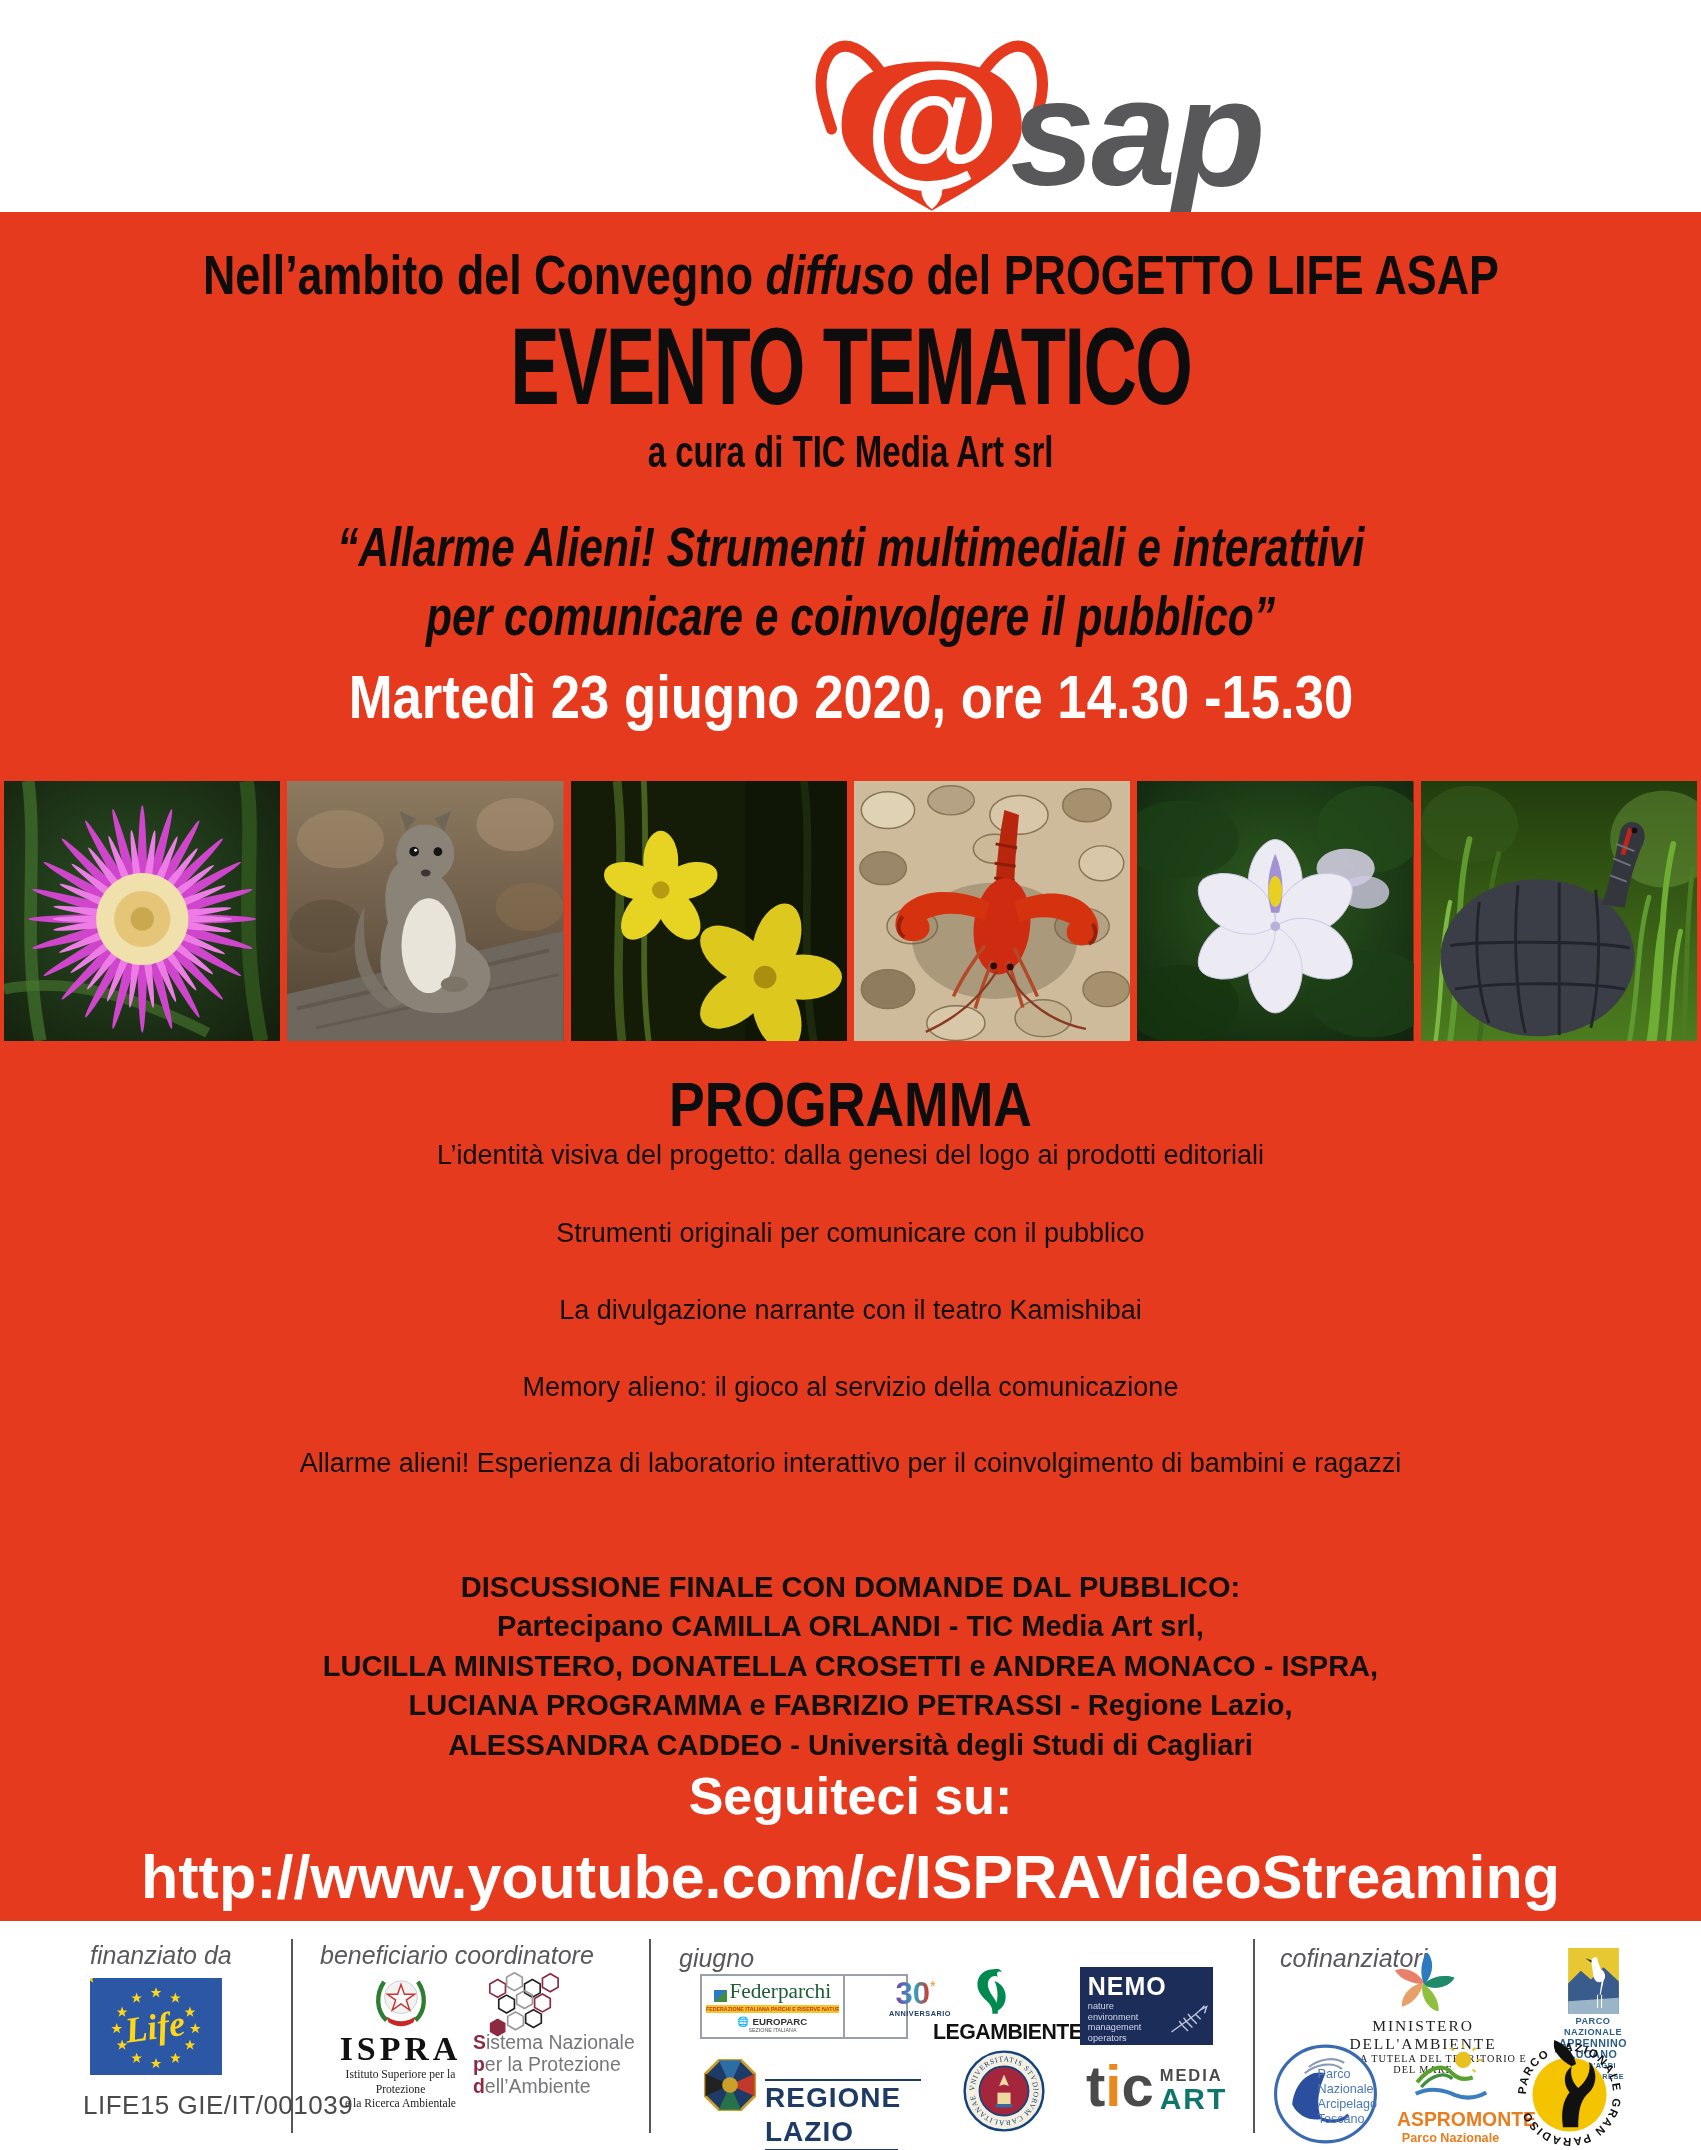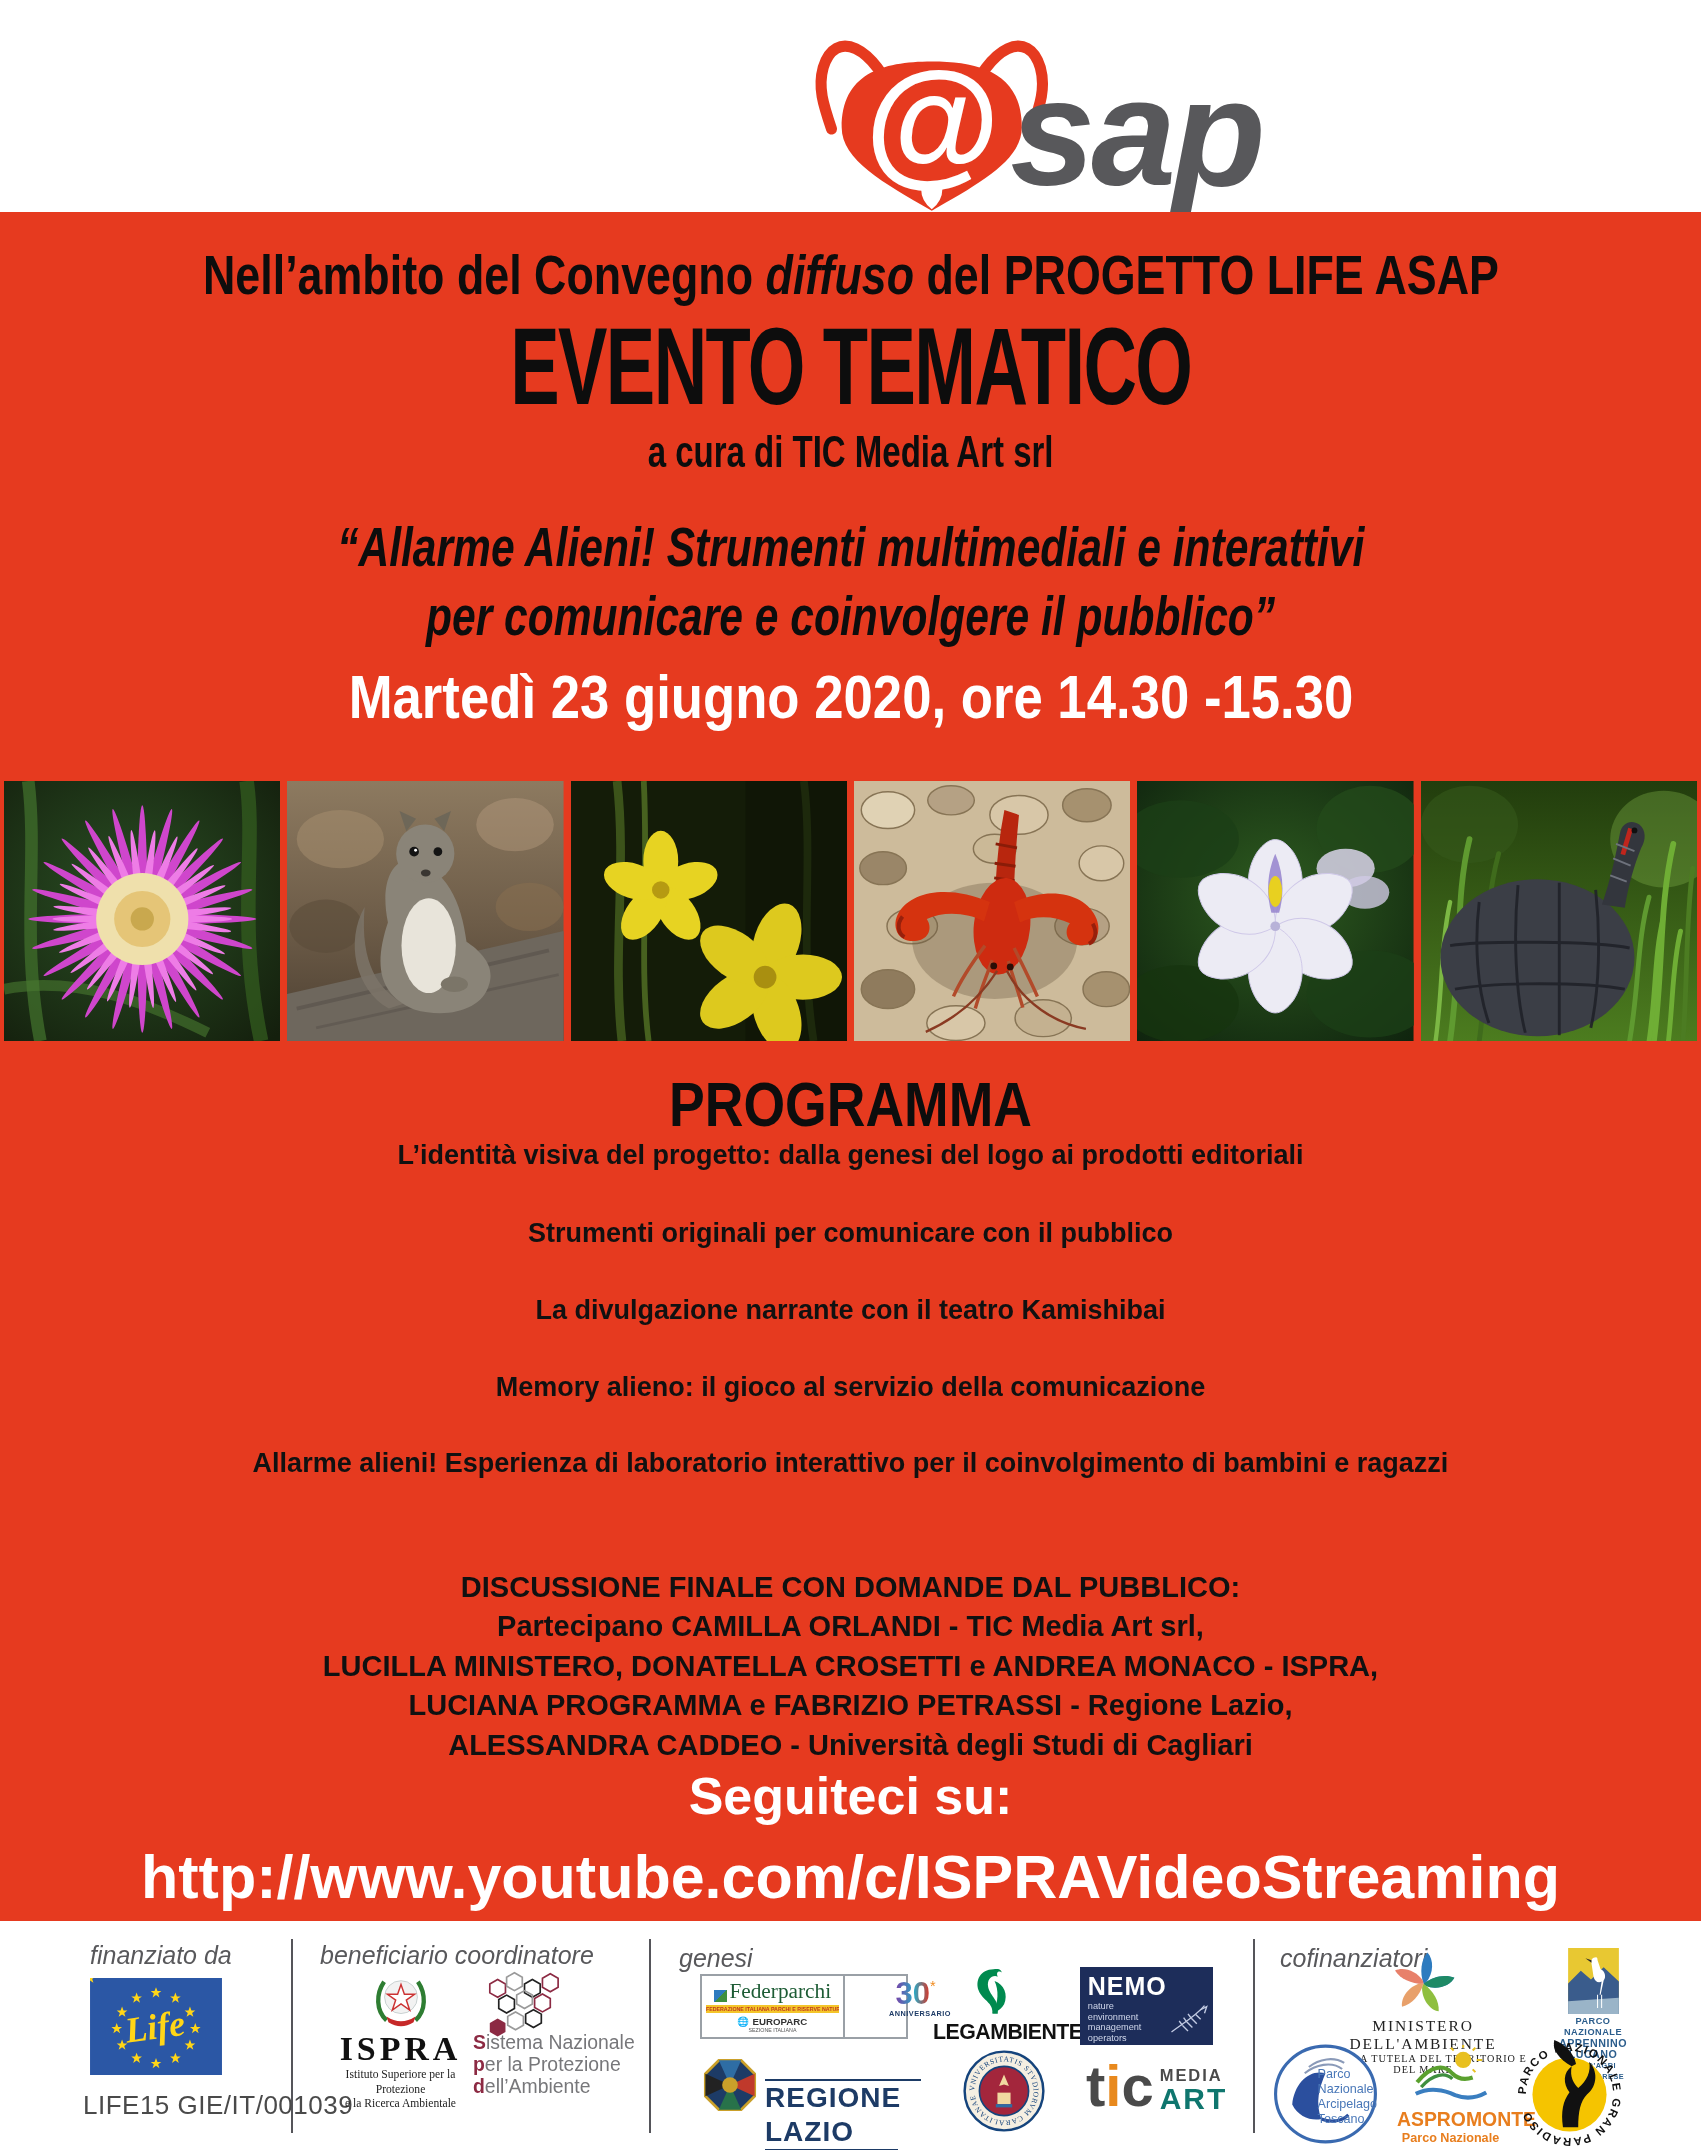--- a/index.html
+++ b/index.html
@@ -26,21 +26,21 @@
   .b1-cur .cnd{transform:scaleX(.75);}
   .b1-q1{top:302px;}
   .b1-q2{top:371px;}
   .b1-quote{font-size:56px;font-weight:bold;font-style:italic;color:#0d0d0d;}
   .b1-quote .cnd{transform:scaleX(.76);}
   .b1-date{top:449px;font-size:62px;font-weight:bold;color:#ffffff;}
   .b1-date .cnd{transform:scaleX(.85);}
   
   .b2-head{top:27px;font-size:63px;font-weight:bold;color:#0d0d0d;}
   .b2-head .cnd{transform:scaleX(.85);}
-  .b2-item{font-size:27px;font-weight:bold;color:#111111;text-align:center;}
+  .b2-item{font-size:27px;font-weight:normal;color:#111111;text-align:center;}
   .b2-disc{font-size:29px;font-weight:bold;color:#111111;}
   .b2-seg{top:725px;font-size:52px;font-weight:bold;color:#ffffff;}
   .b2-link{top:801px;font-size:61px;font-weight:bold;color:#ffffff;}
   .b2-link a{color:#ffffff;text-decoration:none;}
   
   .f-label{position:absolute;font-size:25px;font-style:italic;color:#58585b;}
   .f-div{position:absolute;top:18.4px;width:1.5px;height:194px;background:#55555a;}
   .life-code{position:absolute;font-size:26px;color:#4a4a4a;letter-spacing:0.5px;}
   .ispra-name{font-family:"Liberation Serif",serif;font-size:34px;font-weight:bold;
               color:#111;letter-spacing:3.9px;text-align:center;}
@@ -408,21 +408,21 @@
       </g>
       <path d="M30,100 l14,-8 l14,8 l0,16 l-14,8 l-14,-8 Z" fill="#8c2a43"></path>
     </svg>
     <div class="snpa-text" style="margin-top:-8.7px;">
       <div>Sistema Nazionale</div>
       <div>per la Protezione</div>
       <div>dell’Ambiente</div>
     </div>
   </div>
 
-  <div class="f-label" style="left:679px;top:23px;">genesi</div>
+  <div class="f-label" style="left:679px;top:23px;">giugno</div>
 
   <div class="fed-box" style="left:700px;top:53px;width:204px;height:61px;gap:44px;">
     <div class="fed-left">
       <div><span style="display:inline-block;width:12.6px;height:12.6px;background:linear-gradient(135deg,#2d7bbf 50%,#3f8f3f 50%);vertical-align:middle;margin-right:2.9px;"></span><span class="fed-name">Federparchi</span></div>
       <div class="fed-strip">FEDERAZIONE ITALIANA PARCHI E RISERVE NATURALI</div>
       <div class="fed-euro"><span>🌐</span> <span>EUROPARC</span></div>
       <div class="fed-euro-sub">SEZIONE ITALIANA</div>
     </div>
     <div class="fed-right">
       <div><span class="fed-30">30</span><span class="fed-star">*</span></div>

